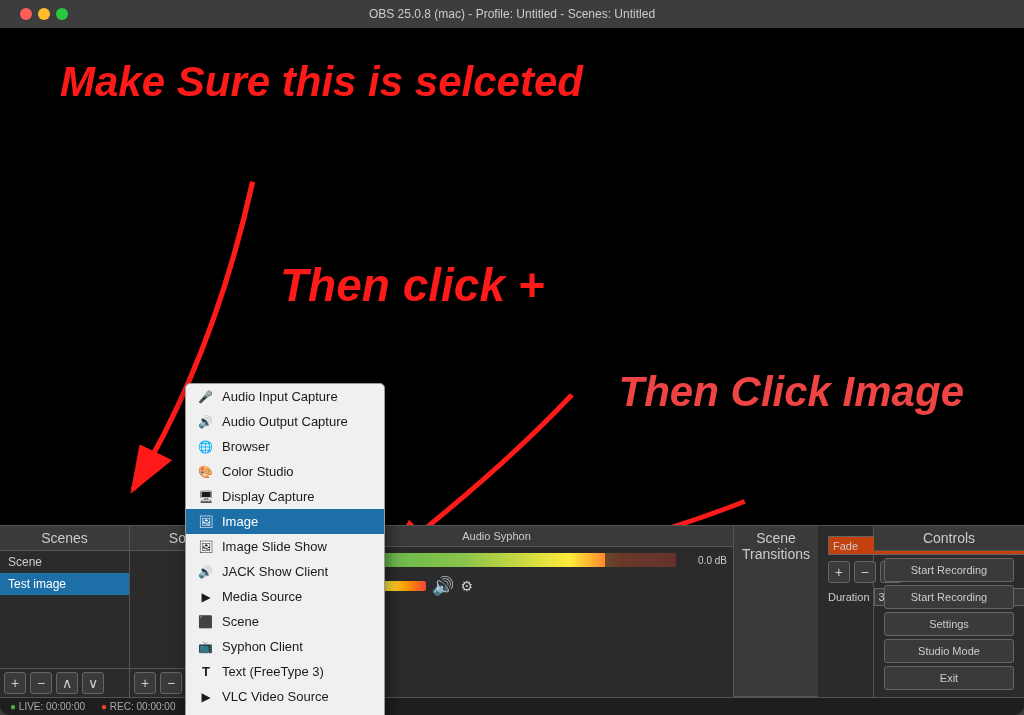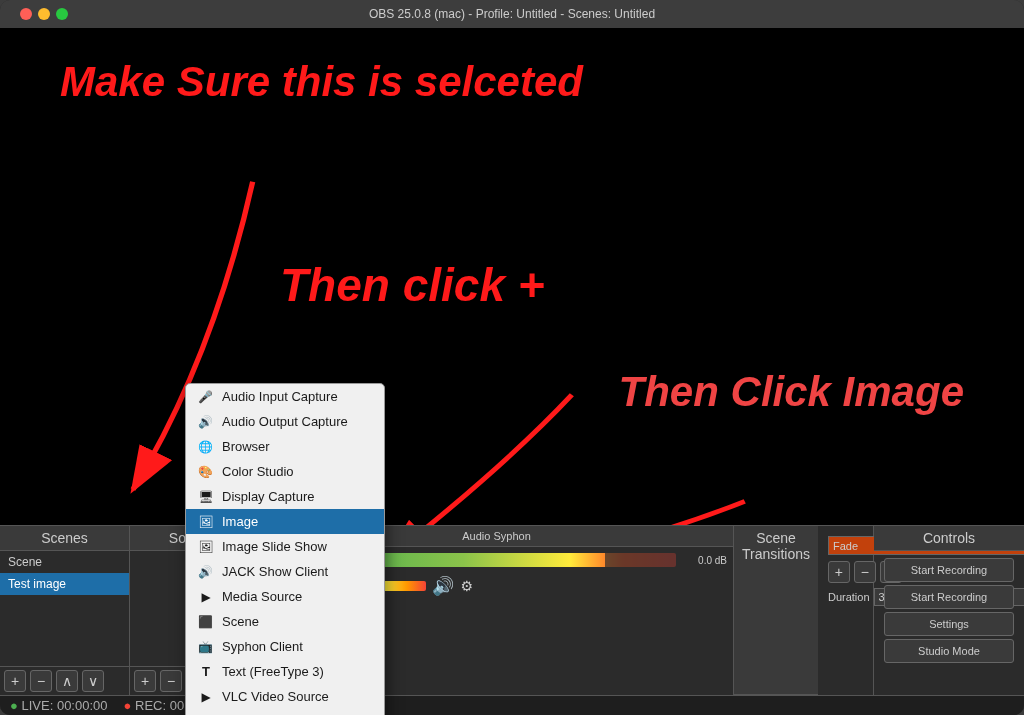--- a/index.html
+++ b/index.html
@@ -323,21 +323,21 @@
       border-radius: 3px;
     }
 
     
     .status-bar {
       height: 22px;
       background: #1e1e1e;
       display: flex;
       align-items: center;
       padding: 0 10px;
-      font-size: 13px;
+      font-size: 10px;
       color: #aaa;
       gap: 16px;
       border-top: 1px solid #555;
     }
 
     .status-live {
       color: #4caf50;
     }
 
     .status-rec {
@@ -562,20 +562,21 @@
           </div>
         </div>
 
         <div class="panel controls-panel" style="display:flex;flex-direction:column;border-right:none;">
           <div class="panel-header">Controls</div>
           <div style="padding:4px;">
             <div class="control-btn">Start Recording</div>
             <div class="control-btn">Start Recording</div>
             <div class="control-btn">Settings</div>
             <div class="control-btn">Studio Mode</div>
+            <div class="control-btn">Exit</div>
           </div>
         </div>
 
       </div>
 
       <div class="status-bar">
         <span>
           <span class="status-live">●</span>
           <span>LIVE:</span>
           <span>00:00:00</span>

